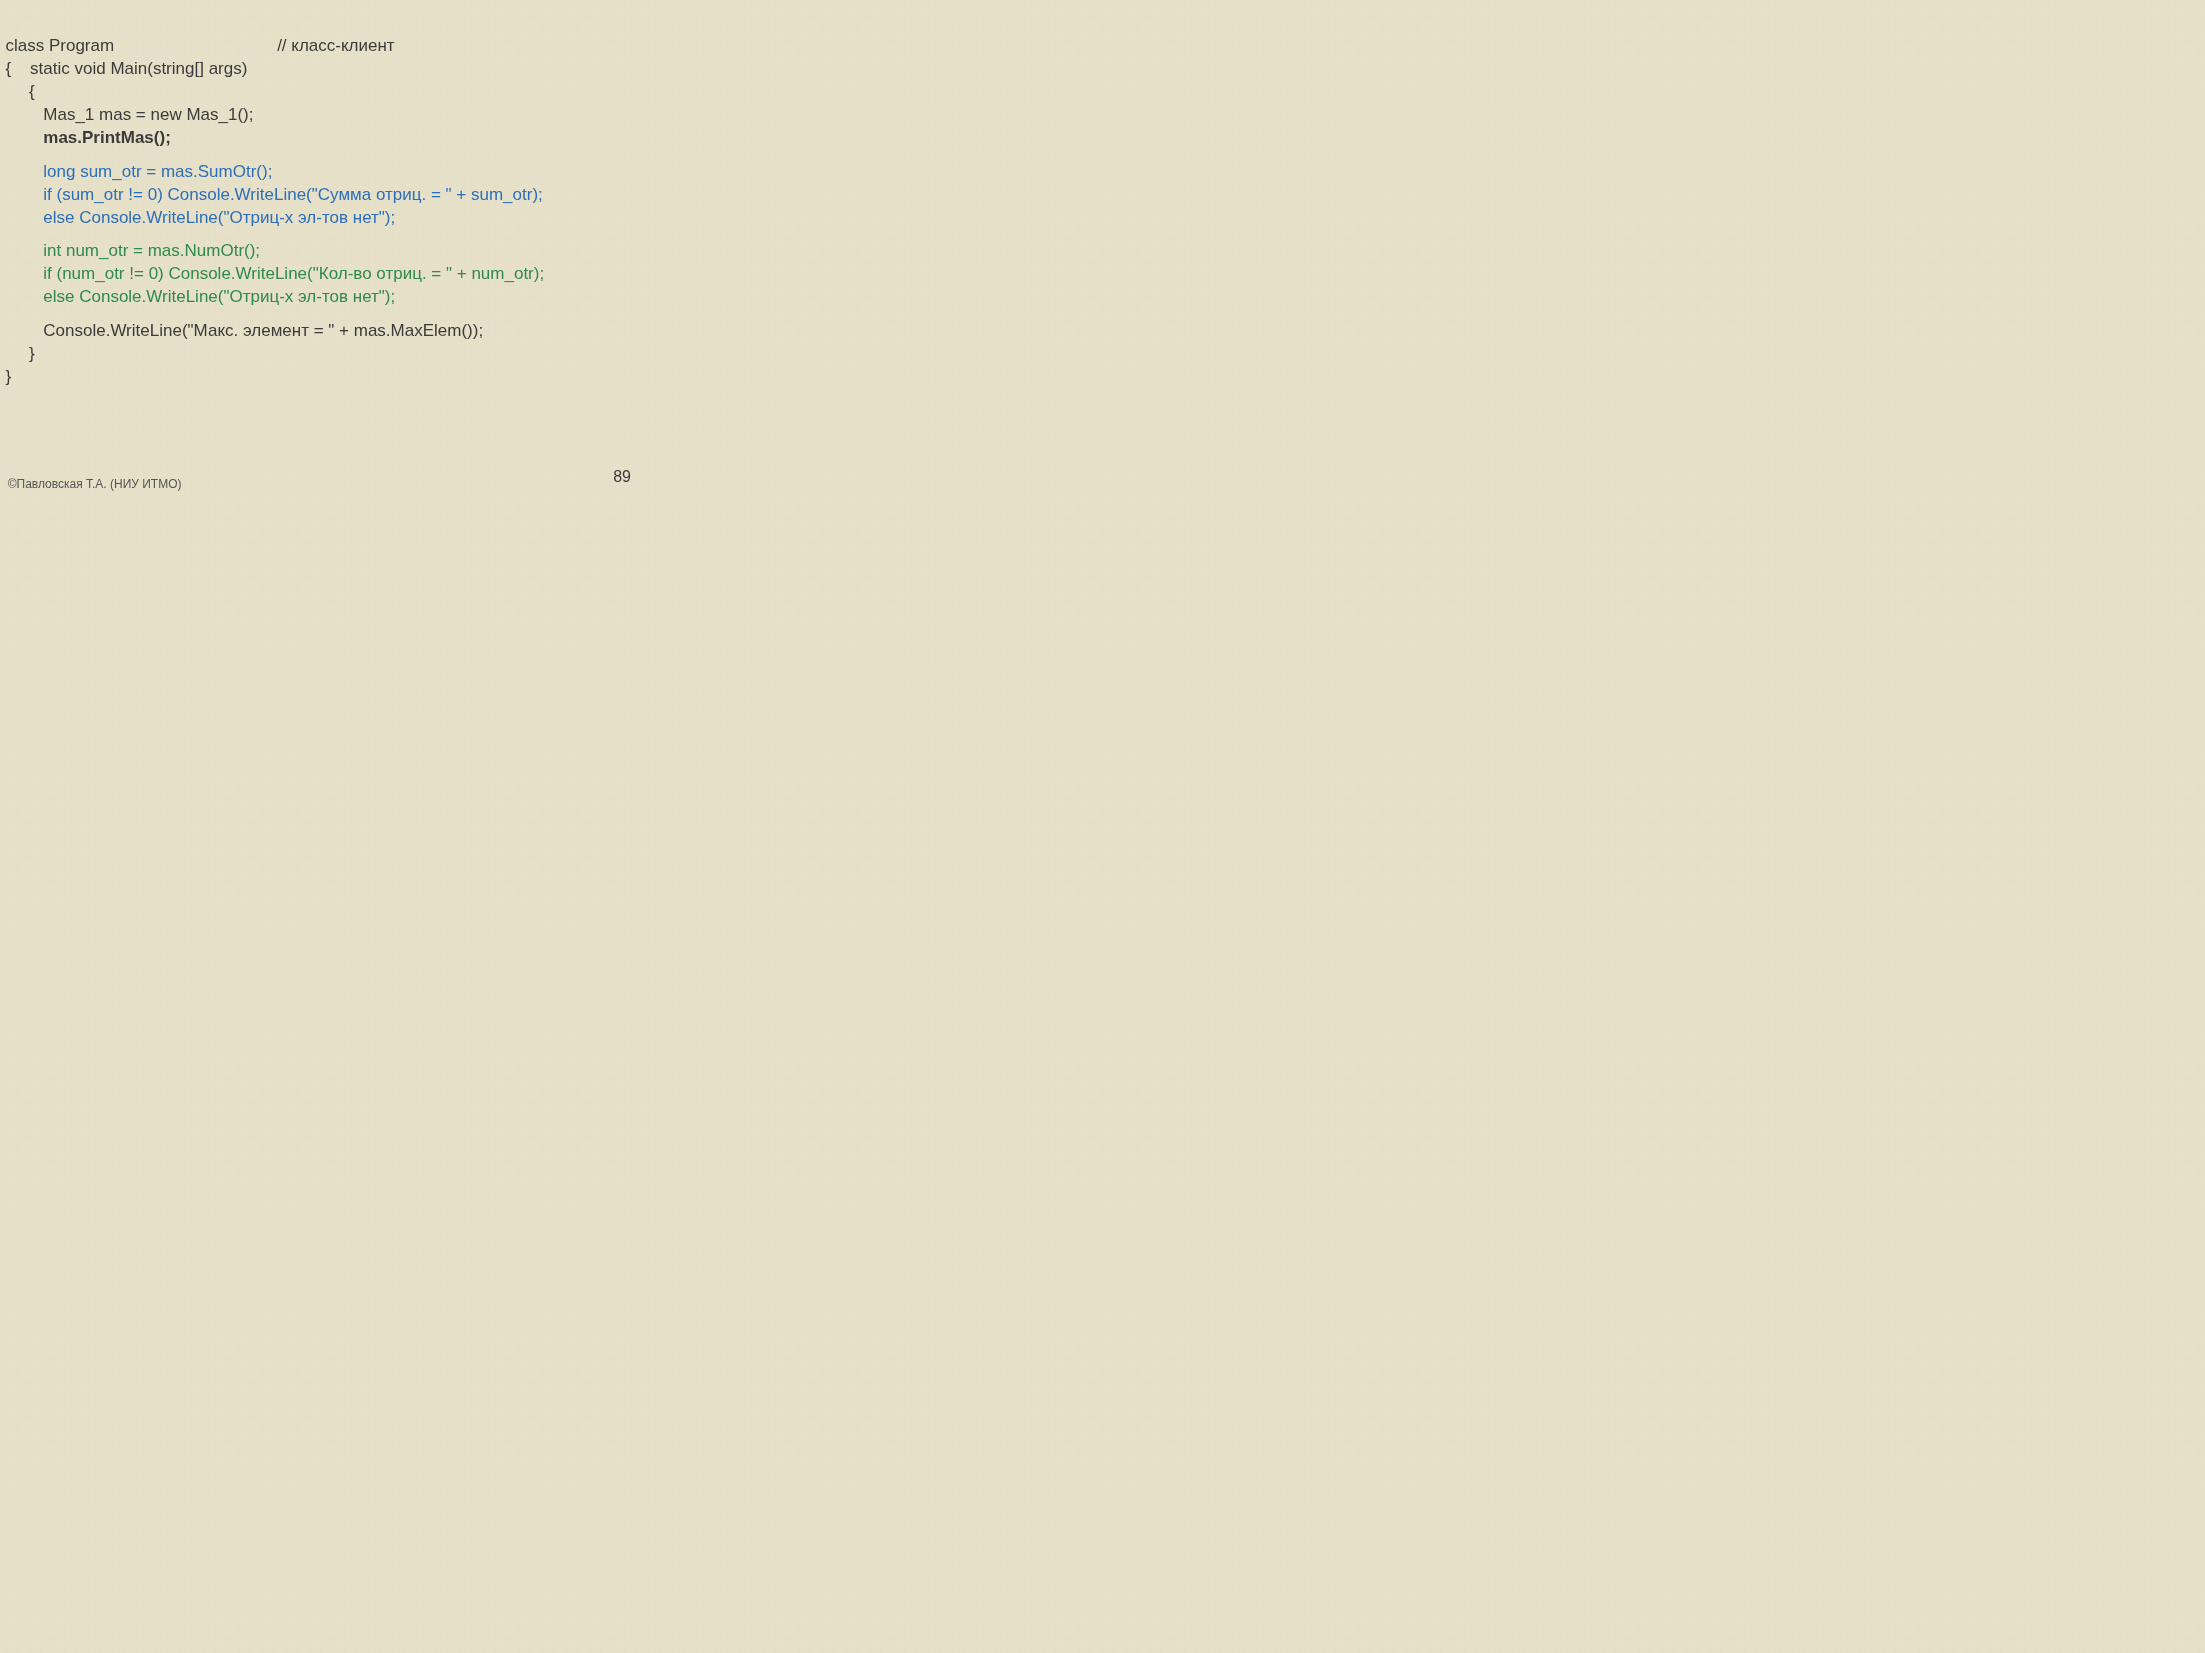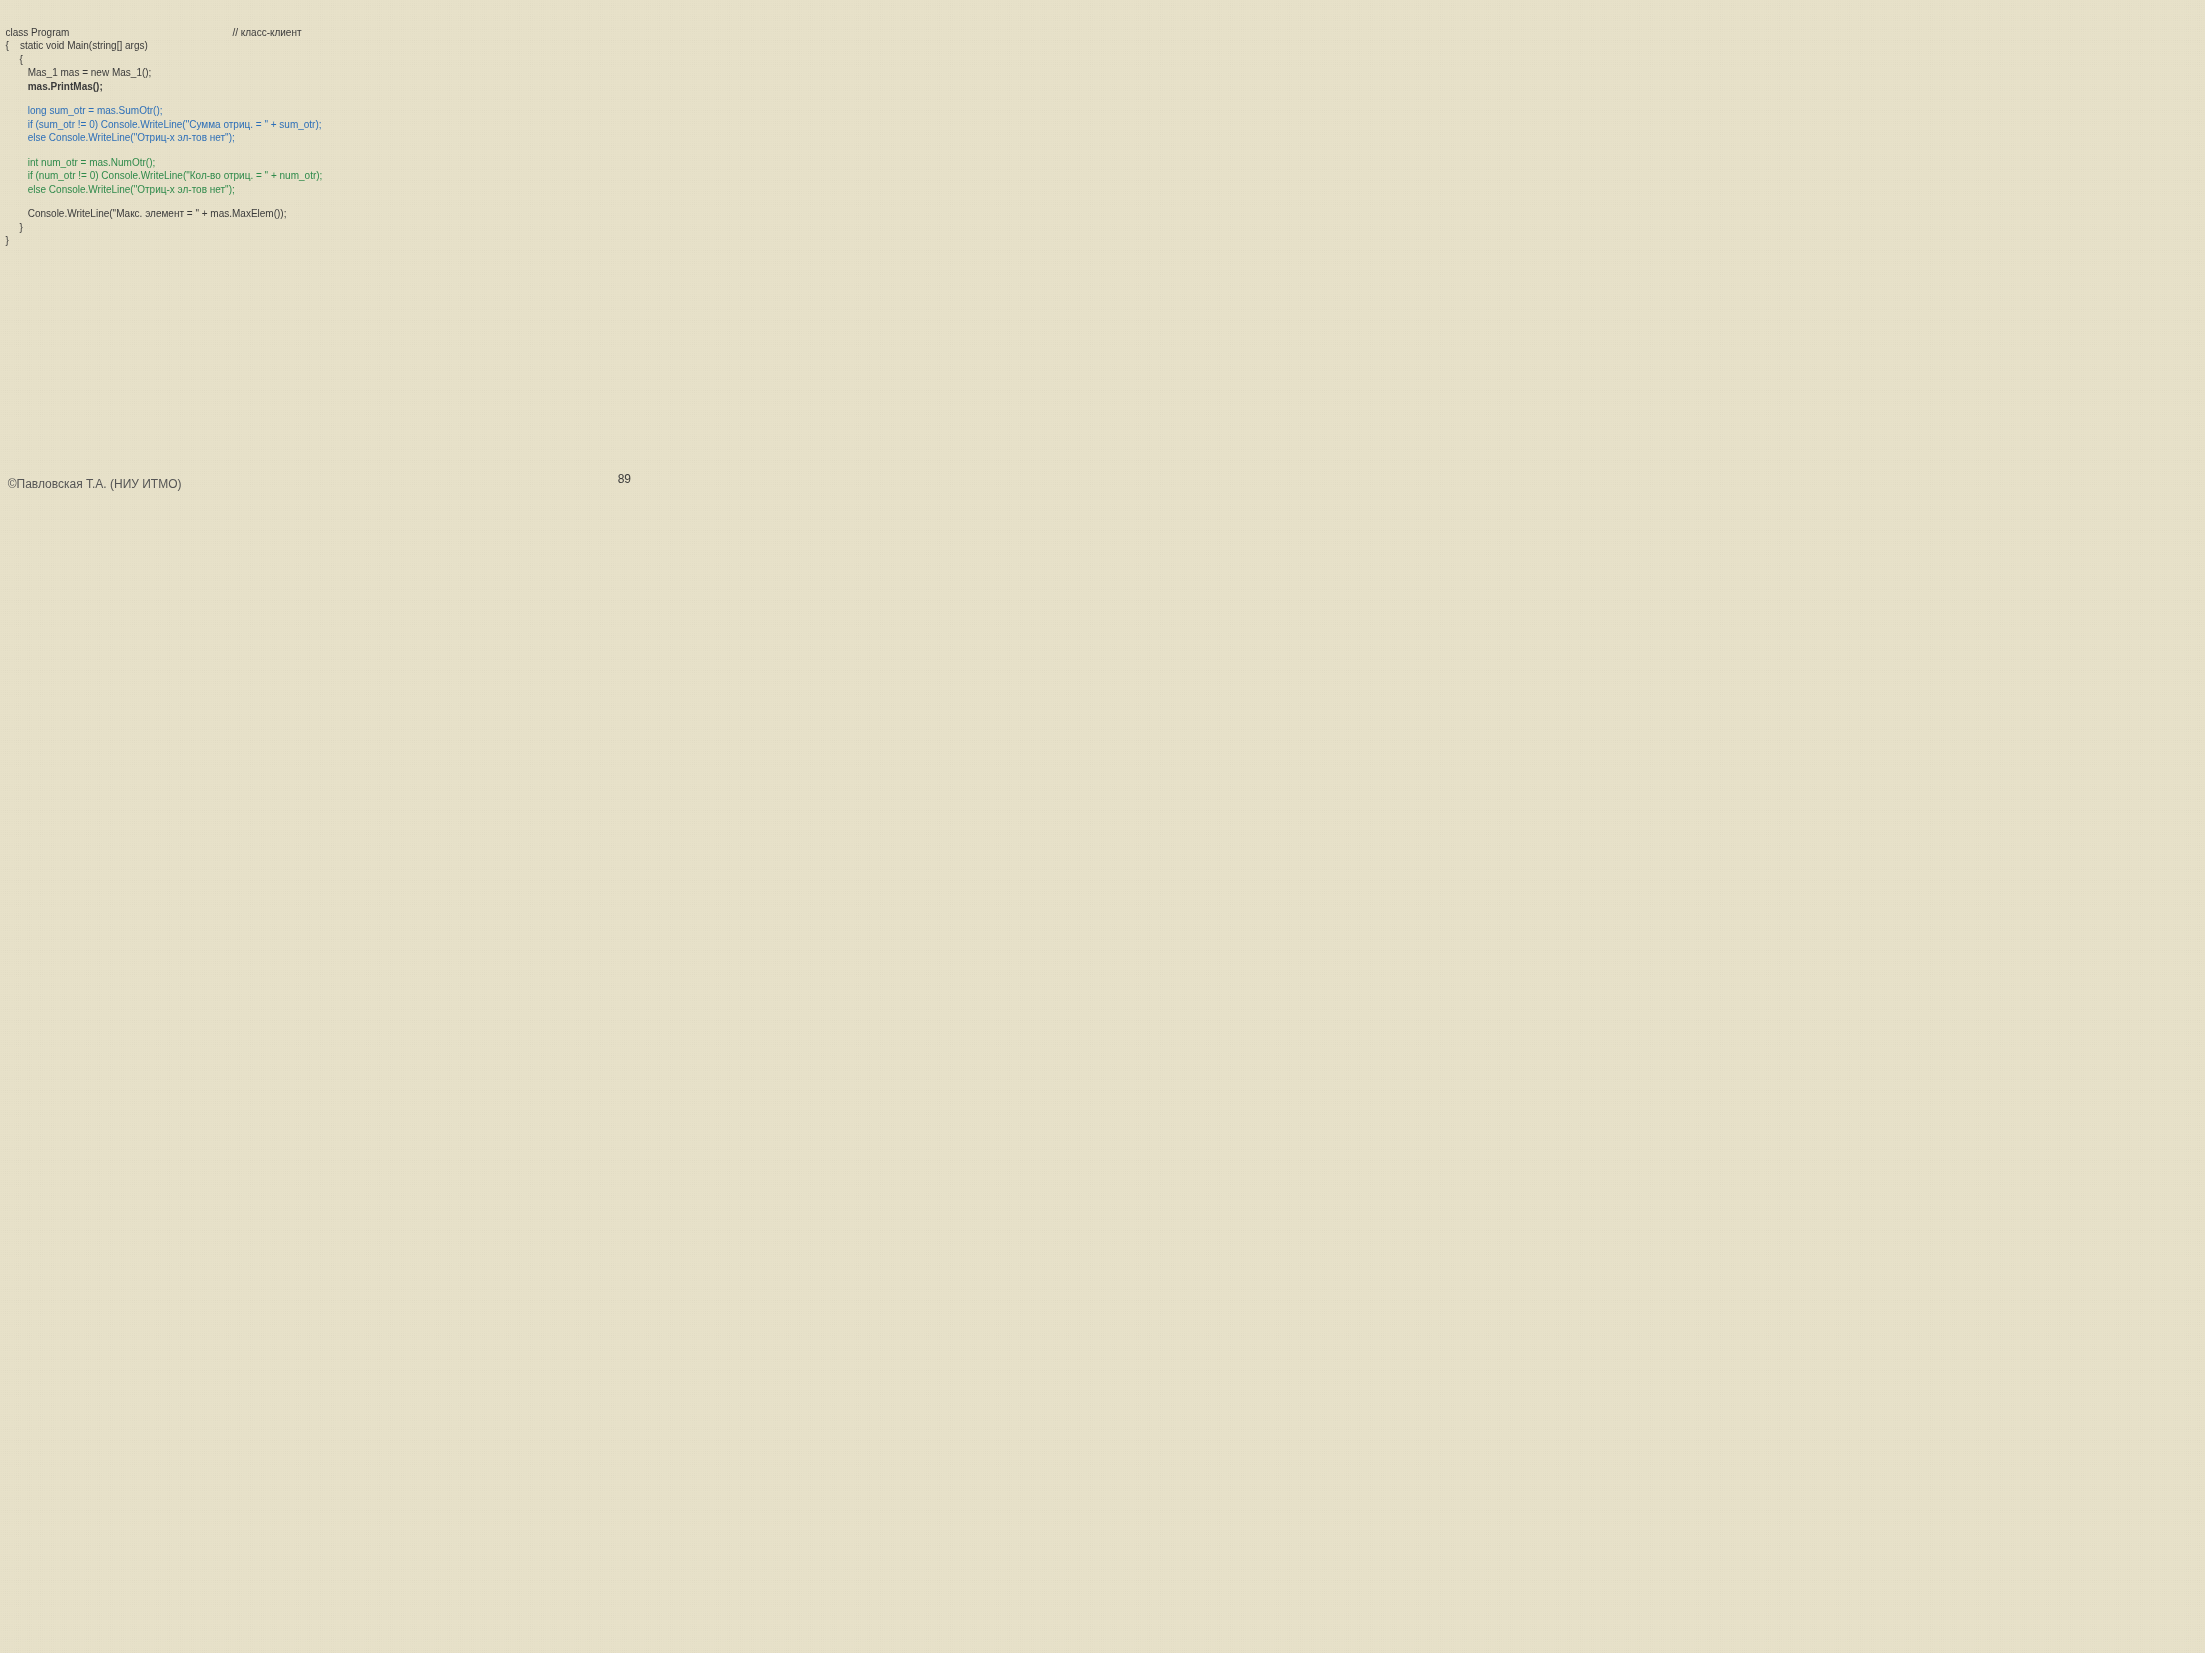--- a/index.html
+++ b/index.html
@@ -23,40 +23,40 @@
     color: #3b3b3b;
     box-sizing: border-box;
   }
   .slide {
     position: absolute;
     inset: 0;
     padding: 12px 5.5px 0 5.5px;
     box-sizing: border-box;
   }
   .code {
-    font-size: 10px;
+    font-size: 17px;
     line-height: 1.35;
     white-space: pre;
   }
   .gap { height: 11px; }
   .bold { font-weight: bold; }
   .blue { color: #2d6fb8; }
   .green { color: #2f8a4b; }
   .footer {
     position: absolute;
     left: 7.7px;
     bottom: 5.5px;
     font-size: 12px;
     color: #555;
   }
   .pagenum {
     position: absolute;
     right: 31px;
     bottom: 10px;
-    font-size: 12px;
+    font-size: 16px;
     color: #3b3b3b;
   }
 </style>
 </head>
 <body>
 
 <div class="slide">
   <div class="code">
 <span><span>class Program</span></span><span style="display:inline-block;width:163px"></span><span>// класс-клиент</span>
 <span>{    static void Main(string[] args)</span>

